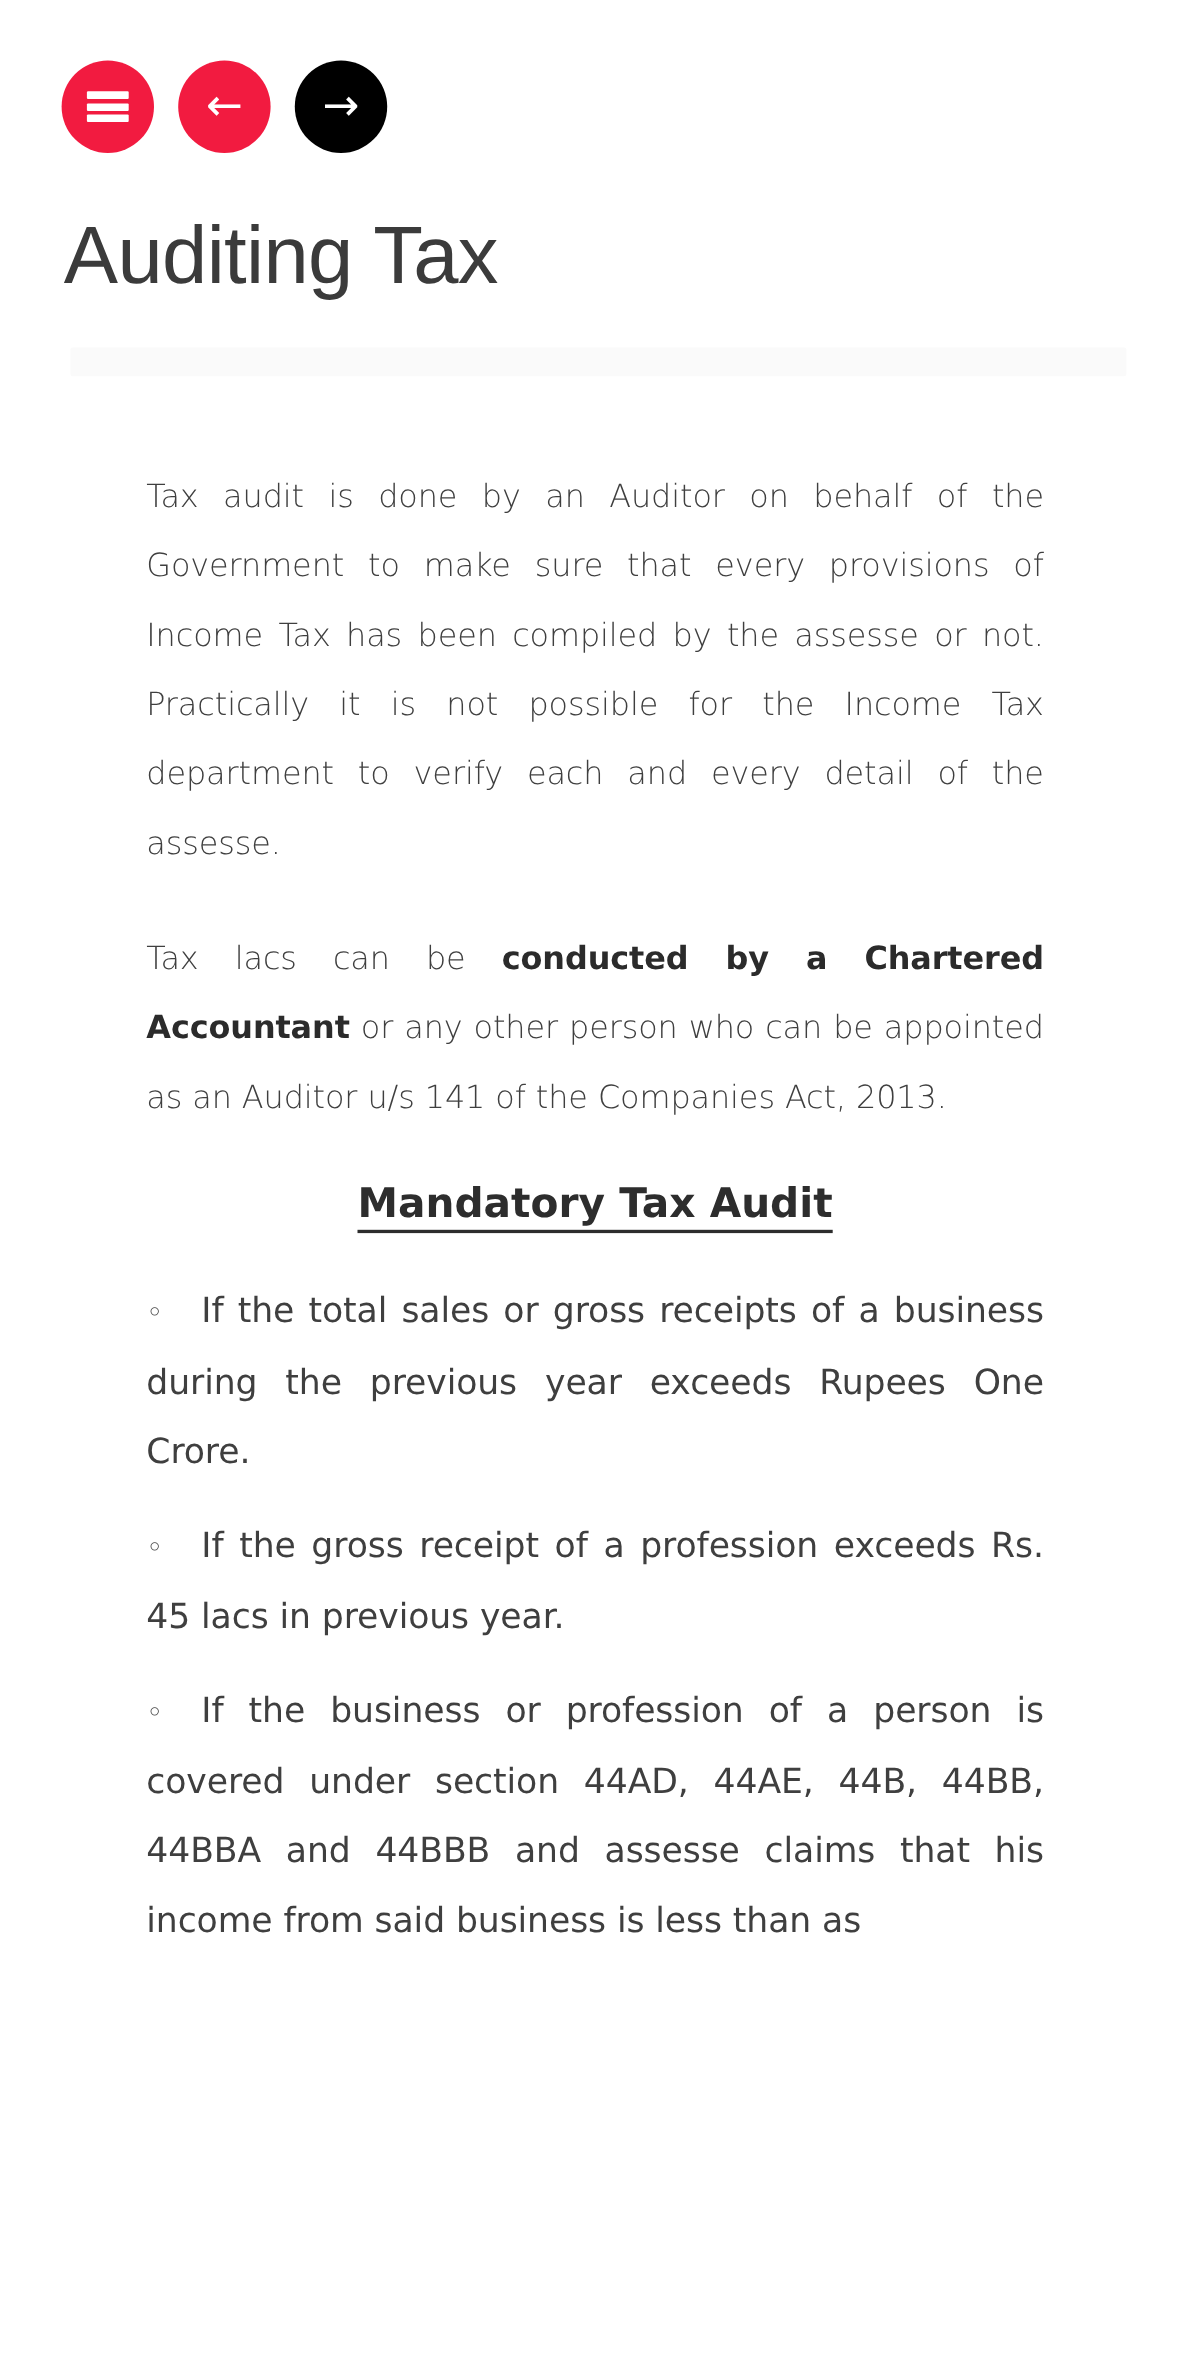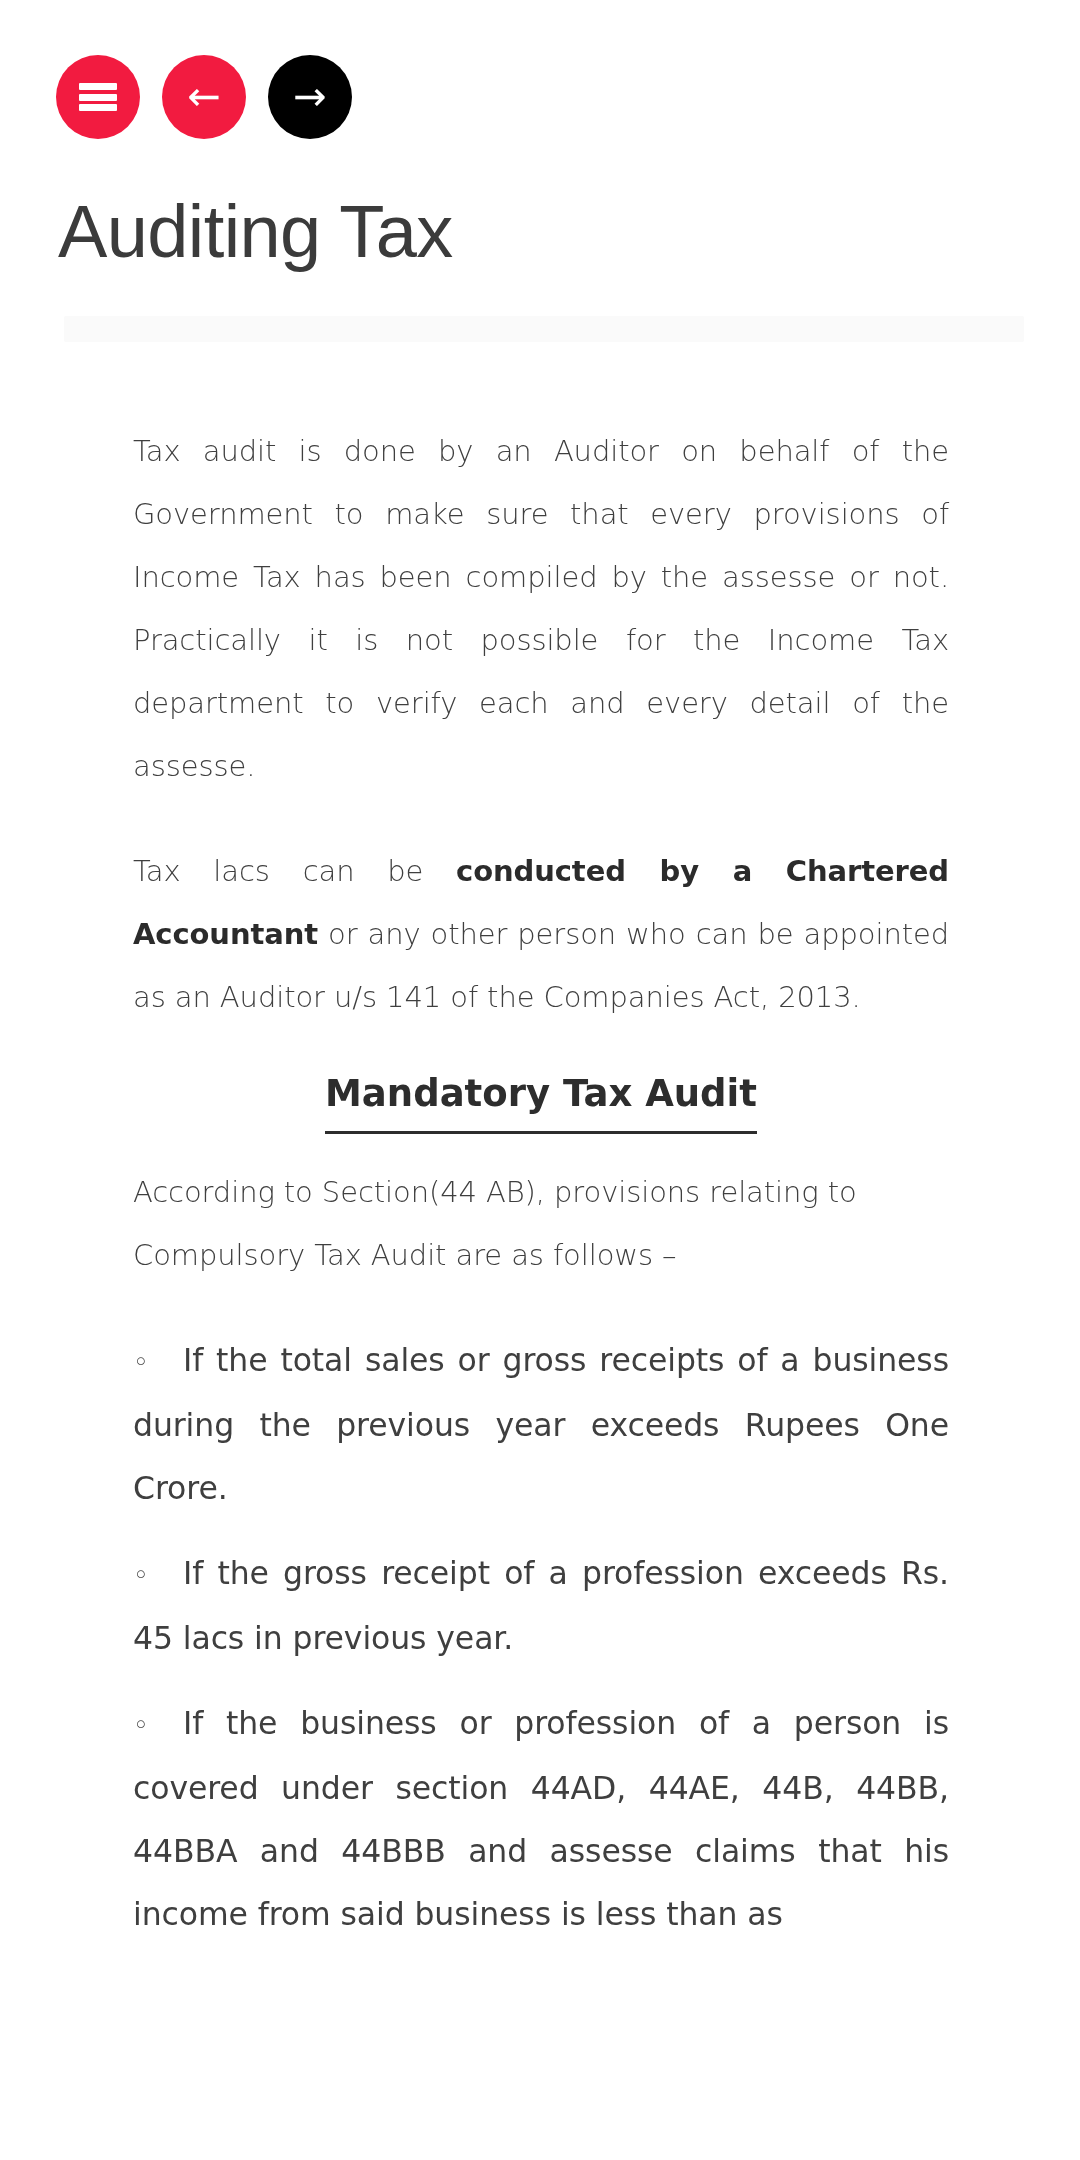--- a/index.html
+++ b/index.html
@@ -135,21 +135,21 @@
     font-family: "DejaVu Sans", sans-serif;
     font-weight: 700;
     font-size: 37px;
     line-height: 1.25;
     color: #2d2d2d;
     text-align: center;
     margin: 18px 0 44px 0;
   }
   .section-heading span {
     border-bottom: 3px solid #2d2d2d;
-    padding-bottom: 16px;
+    padding-bottom: 3px;
   }
 
   .para.loose {
     text-align: left;
   }
 
   .bullet-item {
     font-family: "DejaVu Sans", sans-serif;
     font-weight: 400;
     font-size: 31.5px;
@@ -215,21 +215,20 @@
   </div>
 
   <div class="content">
 
     <p class="para">Tax audit is done by an Auditor on behalf of the Government to make sure that every provisions of Income Tax has been compiled by the assesse or not. Practically it is not possible for the Income Tax department to verify each and every detail of the assesse.</p>
 
     <p class="para"><span>Tax lacs can be </span><b>conducted by a Chartered Accountant</b><span> or any other person who can be appointed as an Auditor u/s 141 of the Companies Act, 2013.</span></p>
 
     <h2 class="section-heading"><span>Mandatory Tax Audit</span></h2>
 
-    <p class="para loose">According to Section(44 AB), provisions relating to Compulsory Tax Audit are as follows –</p>
 
     <p class="bullet-item"><span class="marker">◦</span><span>If the total sales or gross receipts of a business during the previous year exceeds Rupees One Crore.</span></p>
 
     <p class="bullet-item"><span class="marker">◦</span><span>If the gross receipt of a profession exceeds Rs. 45 lacs in previous year.</span></p>
 
     <p class="bullet-item"><span class="marker">◦</span><span>If the business or profession of a person is covered under section 44AD, 44AE, 44B, 44BB, 44BBA and 44BBB and assesse claims that his income from said business is less than as</span></p>
 
   </div>
 
   <div class="fade-bottom"></div>

